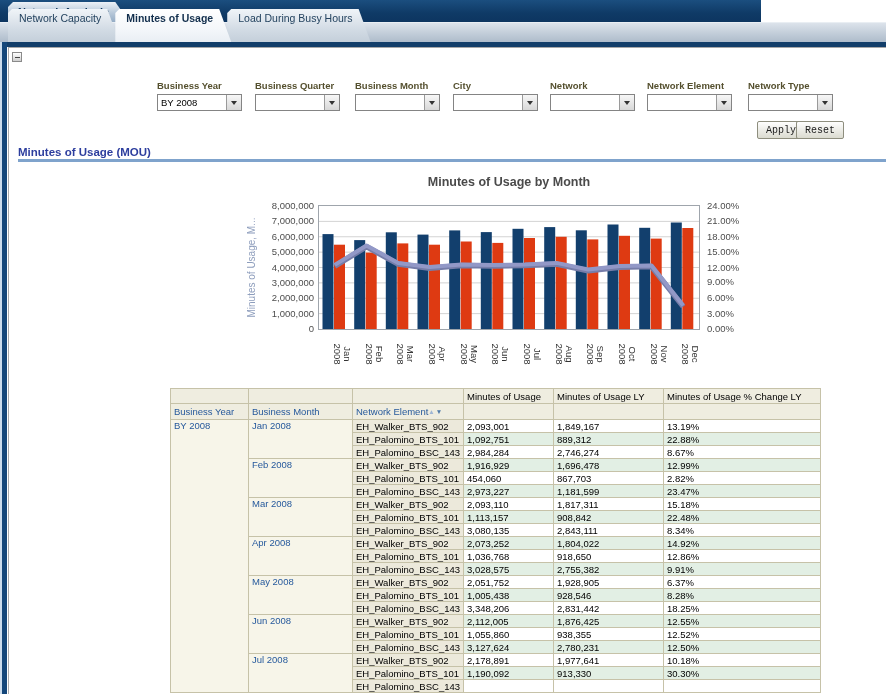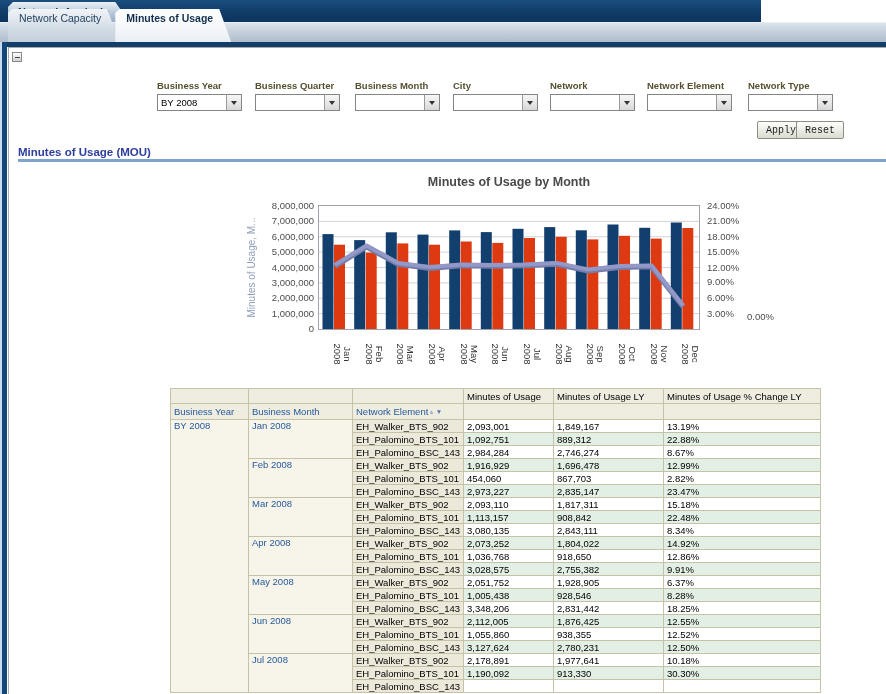--- a/index.html
+++ b/index.html
@@ -117,20 +117,21 @@
       <span class="icon-folder"></span>
       <span>Open</span>
       <span class="caret">▾</span>
     </span>
   </div>
 </div>
 
 <div class="subtab-strip" id="subtabs">
     <div class="subtab">Network Capacity</div>
     <div class="subtab active">Minutes of Usage</div>
+    <div class="subtab">Load During Busy Hours</div>
   </div>
 <div class="navy-bar"></div>
 <div class="left-strip-light"></div>
 <div class="left-strip"></div>
 <div class="content-frame"></div>
 <div class="collapse-box"></div>
 
 <div id="filter-panel">
     <div class="filter-field" style="left: 157px;">
       <div class="filter-label">Business Year</div>
@@ -203,21 +204,21 @@
   </div>
 <div id="ticks-right">
     <div class="tickR" style="top: 200px;">24.00%</div>
     <div class="tickR" style="top: 215.375px;">21.00%</div>
     <div class="tickR" style="top: 230.75px;">18.00%</div>
     <div class="tickR" style="top: 246.125px;">15.00%</div>
     <div class="tickR" style="top: 261.5px;">12.00%</div>
     <div class="tickR" style="top: 276px;">9.00%</div>
     <div class="tickR" style="top: 292.25px;">6.00%</div>
     <div class="tickR" style="top: 307.625px;">3.00%</div>
-    <div class="tickR" style="top: 311px; margin-left: 40px;">0.00%</div>
+    <div class="tickR" style="top: 323px;">0.00%</div>
   </div>
 <div class="plot">
   <svg id="plot-svg" width="380" height="123" viewBox="0 0 380 123">
       <line x1="0" x2="380" y1="107.625" y2="107.625" stroke="#D3D3D3" stroke-width="1"></line>
       <line x1="0" x2="380" y1="92.25" y2="92.25" stroke="#D3D3D3" stroke-width="1"></line>
       <line x1="0" x2="380" y1="76.875" y2="76.875" stroke="#D3D3D3" stroke-width="1"></line>
       <line x1="0" x2="380" y1="61.5" y2="61.5" stroke="#D3D3D3" stroke-width="1"></line>
       <line x1="0" x2="380" y1="46.125" y2="46.125" stroke="#D3D3D3" stroke-width="1"></line>
       <line x1="0" x2="380" y1="30.75" y2="30.75" stroke="#D3D3D3" stroke-width="1"></line>
       <line x1="0" x2="380" y1="15.375" y2="15.375" stroke="#D3D3D3" stroke-width="1"></line>
@@ -319,21 +320,21 @@
       </tr>
       <tr class="rowA">
         <td class="c-elem">EH_Palomino_BTS_101</td>
         <td class="c-num">454,060</td>
         <td class="c-num">867,703</td>
         <td class="c-num">2.82%</td>
       </tr>
       <tr class="rowB">
         <td class="c-elem">EH_Palomino_BSC_143</td>
         <td class="c-num">2,973,227</td>
-        <td class="c-num">2,835,147</td>
+        <td class="c-num">1,181,599</td>
         <td class="c-num">23.47%</td>
       </tr>
       <tr class="rowA">
         <td class="c-month" rowspan="3">Mar 2008</td>
         <td class="c-elem">EH_Walker_BTS_902</td>
         <td class="c-num">2,093,110</td>
         <td class="c-num">1,817,311</td>
         <td class="c-num">15.18%</td>
       </tr>
       <tr class="rowB">

